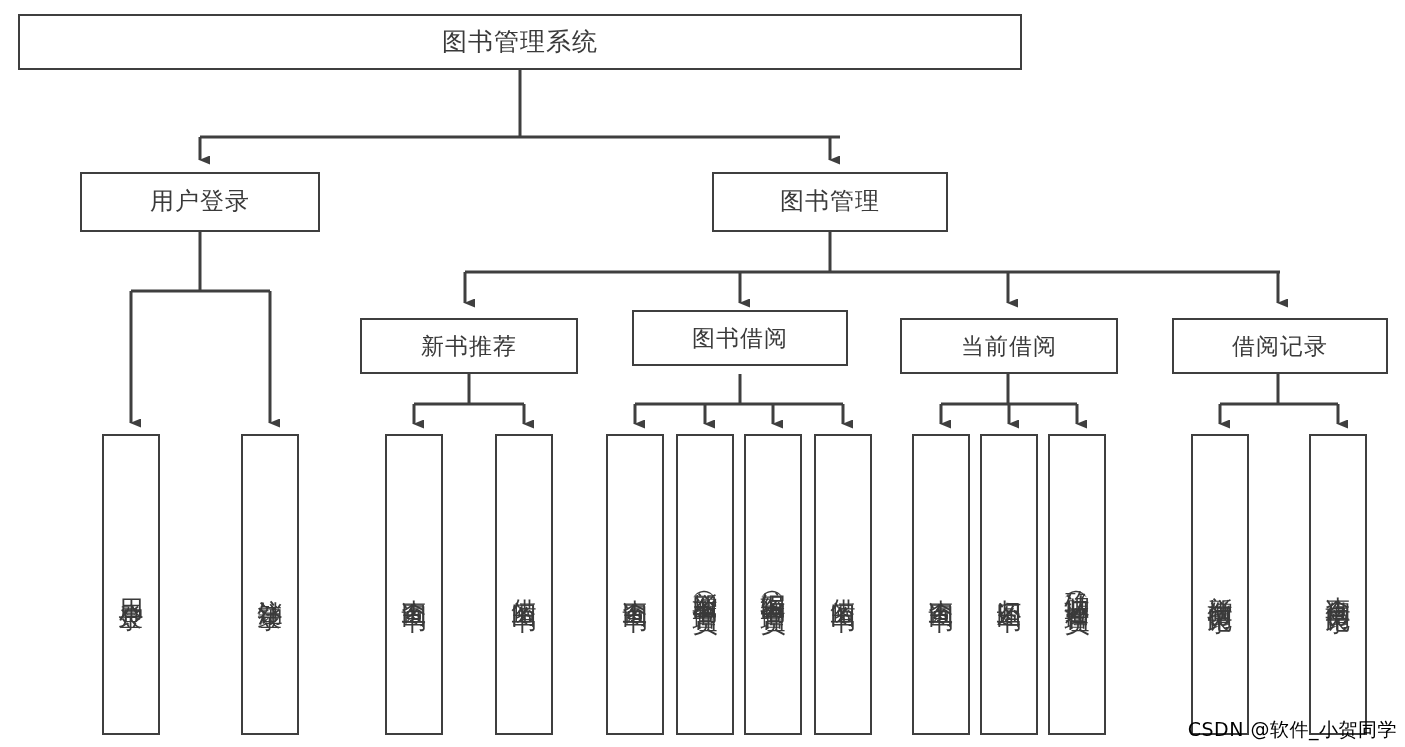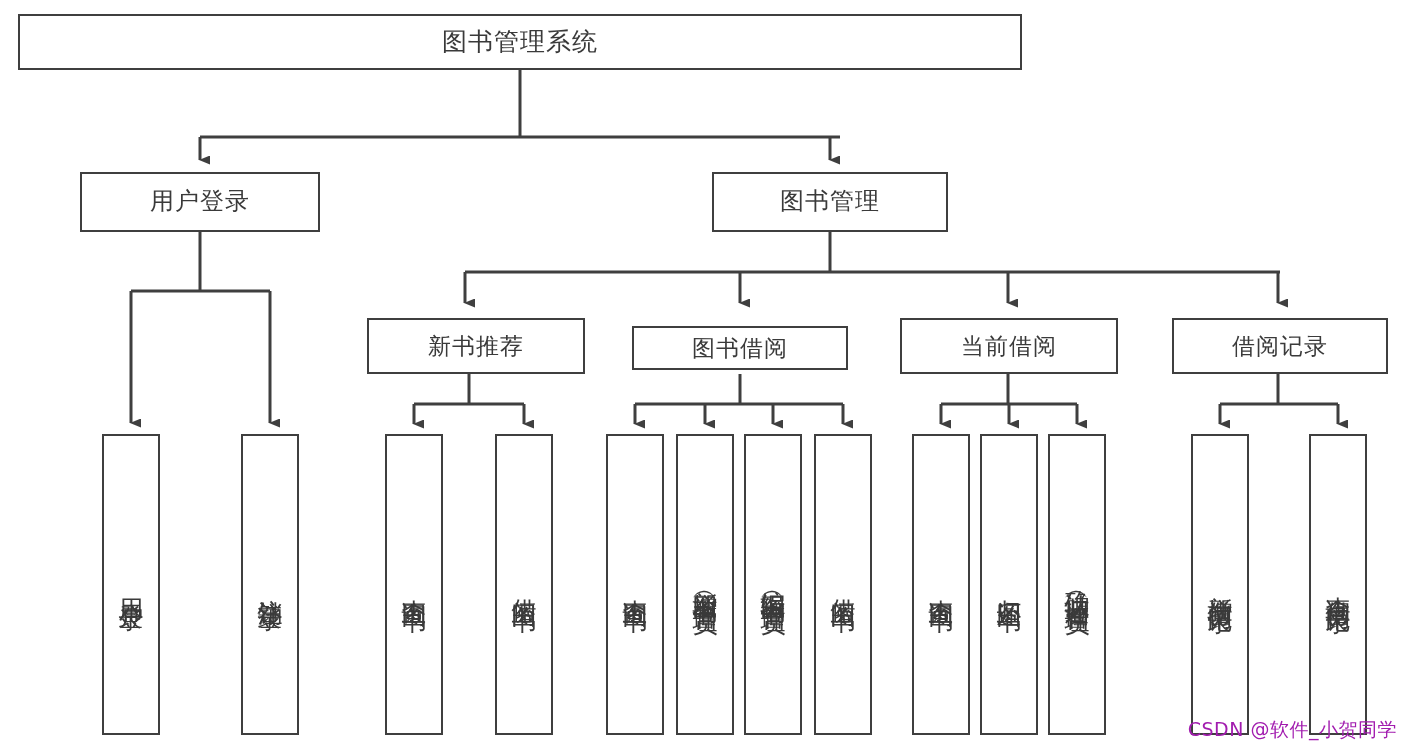--- a/index.html
+++ b/index.html
@@ -64,21 +64,21 @@
     font-size: 25px;
     letter-spacing: 3px;
     line-height: 1;
     white-space: nowrap;
   }
   #watermark {
     position: absolute;
     right: 8px;
     bottom: 4px;
     font-size: 19px;
-    color: #a21caf;
+    color: #000000;
     letter-spacing: 0.5px;
     white-space: nowrap;
     font-family: "DejaVu Sans", "Liberation Sans", sans-serif;
   }
 </style>
 </head>
 <body>
 
 <div id="diagram-root">
 
@@ -137,25 +137,25 @@
   </div>
 
   <div class="node node-l2" style="left:80px; top:172px; width:240px; height:60px;">
     <span class="node-label">用户登录</span>
   </div>
 
   <div class="node node-l2" style="left:712px; top:172px; width:236px; height:60px;">
     <span class="node-label">图书管理</span>
   </div>
 
-  <div class="node node-l3" style="left:360px; top:318px; width:218px; height:56px;margin-left:7px;">
+  <div class="node node-l3" style="left:360px; top:318px; width:218px; height:56px;">
     <span class="node-label">新书推荐</span>
   </div>
 
-  <div class="node node-l3" style="left:632px; top:326px; width:216px; height:44px;">
+  <div class="node node-l3" style="left:632px; top:310px; width:216px; height:56px;">
     <span class="node-label">图书借阅</span>
   </div>
 
   <div class="node node-l3" style="left:1172px; top:318px; width:216px; height:56px;">
     <span class="node-label">借阅记录</span>
   </div>
 
   <div class="node node-l3" style="left:900px; top:318px; width:218px; height:56px;">
     <span class="node-label">当前借阅</span>
   </div>

